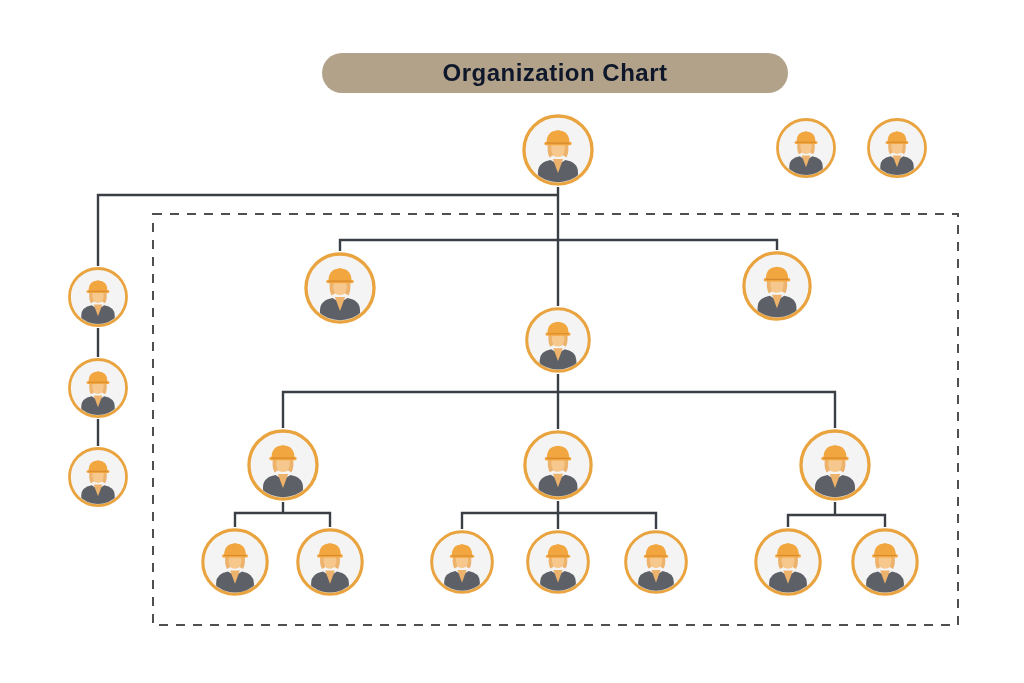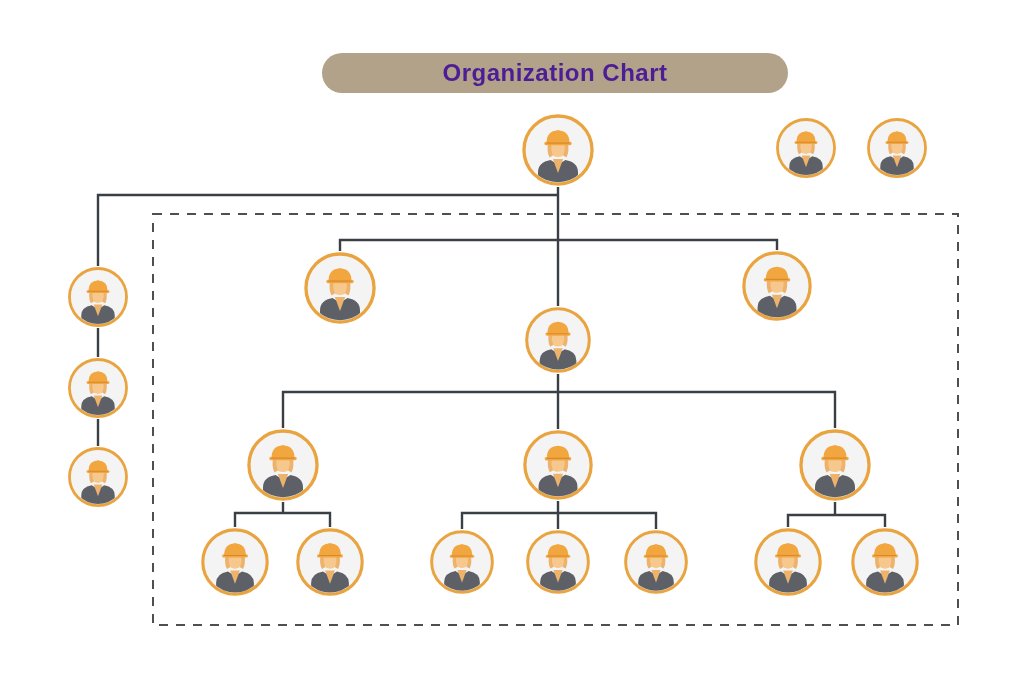--- a/index.html
+++ b/index.html
@@ -52,21 +52,21 @@
       <polyline points="558,374 558,429" fill="none" stroke="#3a3e45" stroke-width="2.4" stroke-linejoin="miter"></polyline>
       <polyline points="283,428 283,392 835,392 835,428" fill="none" stroke="#3a3e45" stroke-width="2.4" stroke-linejoin="miter"></polyline>
       <polyline points="283,502 283,513" fill="none" stroke="#3a3e45" stroke-width="2.4" stroke-linejoin="miter"></polyline>
       <polyline points="235,527 235,513 330,513 330,527" fill="none" stroke="#3a3e45" stroke-width="2.4" stroke-linejoin="miter"></polyline>
       <polyline points="558,501 558,513" fill="none" stroke="#3a3e45" stroke-width="2.4" stroke-linejoin="miter"></polyline>
       <polyline points="462,529 462,513 656,513 656,529" fill="none" stroke="#3a3e45" stroke-width="2.4" stroke-linejoin="miter"></polyline>
       <polyline points="558,513 558,529" fill="none" stroke="#3a3e45" stroke-width="2.4" stroke-linejoin="miter"></polyline>
       <polyline points="835,502 835,515" fill="none" stroke="#3a3e45" stroke-width="2.4" stroke-linejoin="miter"></polyline>
       <polyline points="788,527 788,515 885,515 885,527" fill="none" stroke="#3a3e45" stroke-width="2.4" stroke-linejoin="miter"></polyline>
     </svg>
-  <div class="banner" style="background: rgb(179, 162, 138); color: #4c1d95;">
+  <div class="banner" style="background: rgb(179, 162, 138); color: #0f172a;">
     <span>Organization Chart</span>
   </div>
 <div class="person-node" style="left: 521px; top: 113px; width: 74px; height: 74px;">
       <svg viewBox="0 0 100 100">
         <defs>
           <clipPath id="clip0">
             <circle cx="50" cy="50" r="43.5"></circle>
           </clipPath>
         </defs>
         <circle cx="50" cy="50" r="46" fill="#f4f4f5" stroke="#e9a440" stroke-width="4.5"></circle>

